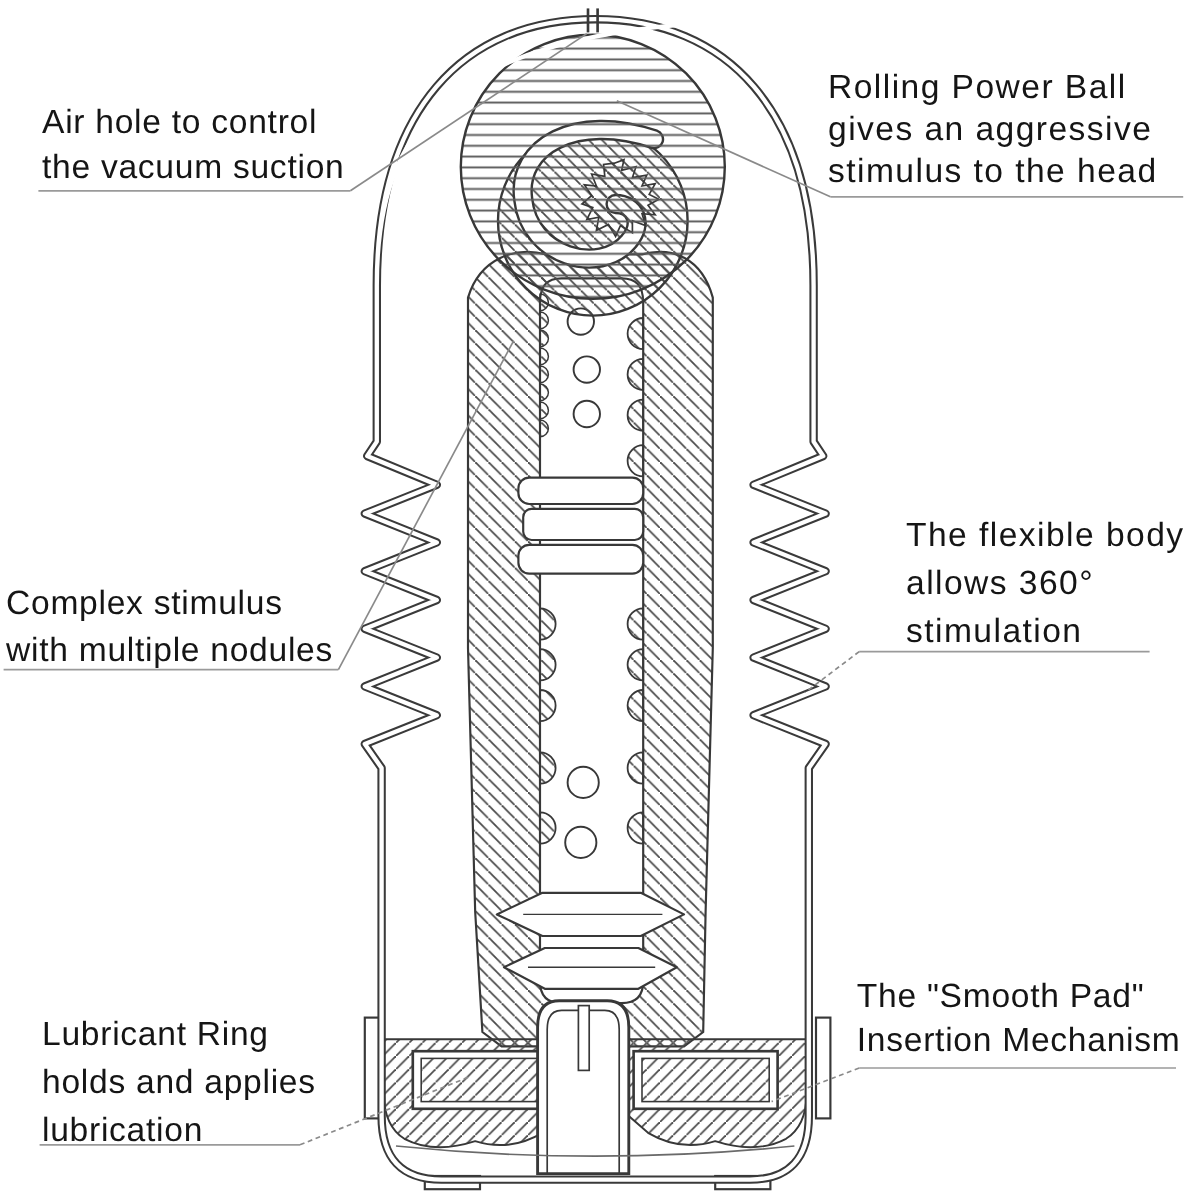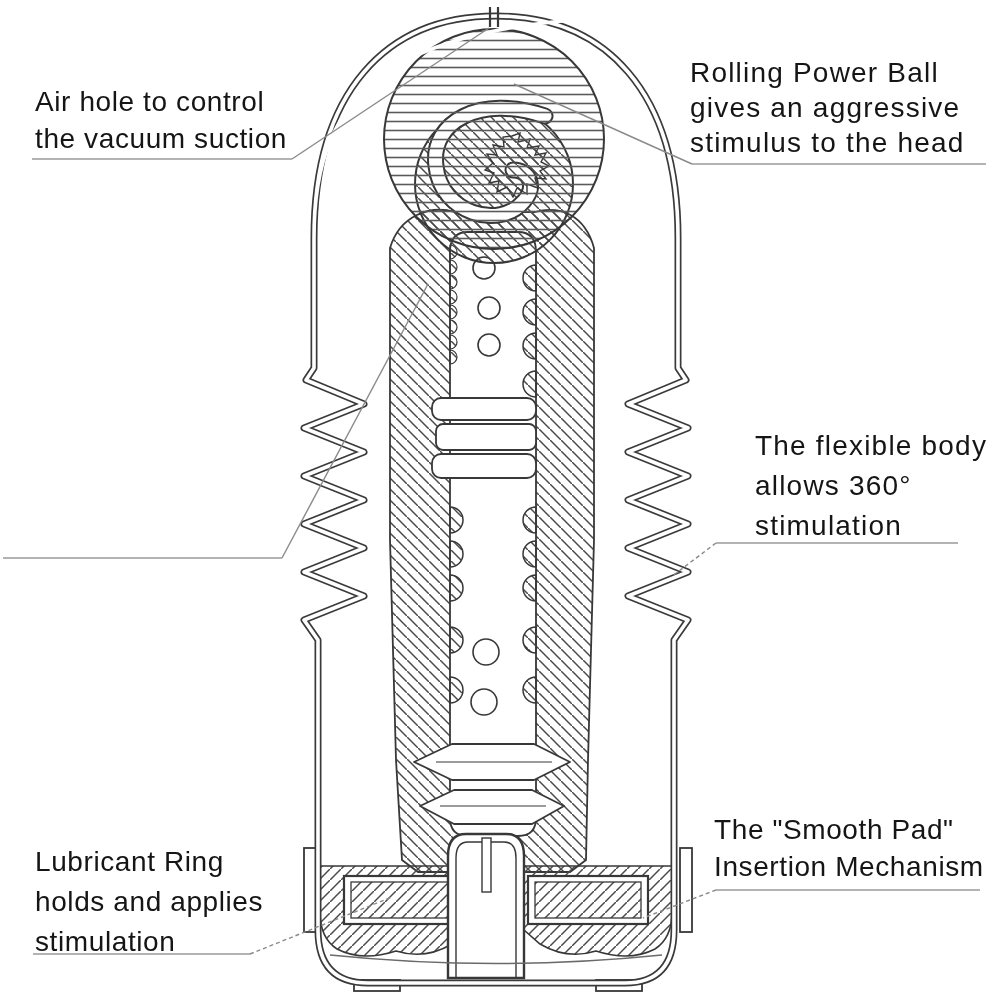--- a/index.html
+++ b/index.html
@@ -178,24 +178,26 @@
   </g>
 </svg>
 
   <div class="callout" style="left:35px;top:83px;">Air hole to control
 the vacuum suction</div>
 
   <div class="callout tight" style="left:690px;top:55px;letter-spacing:1.2px;">Rolling Power Ball
 gives an aggressive
 stimulus to the head</div>
 
+  <div class="callout" style="left:5px;top:483px;line-height:39px;">Complex stimulus
+with multiple nodules</div>
 
   <div class="callout tall" style="left:755px;top:426px;letter-spacing:1.2px;">The flexible body
 allows 360°
 stimulation</div>
 
   <div class="callout tall" style="left:35px;top:842px;">Lubricant Ring
 holds and applies
-stimulation</div>
+lubrication</div>
 
   <div class="callout" style="left:714px;top:811px;">The "Smooth Pad"
 Insertion Mechanism</div>
 </div>
 
 </body></html>

